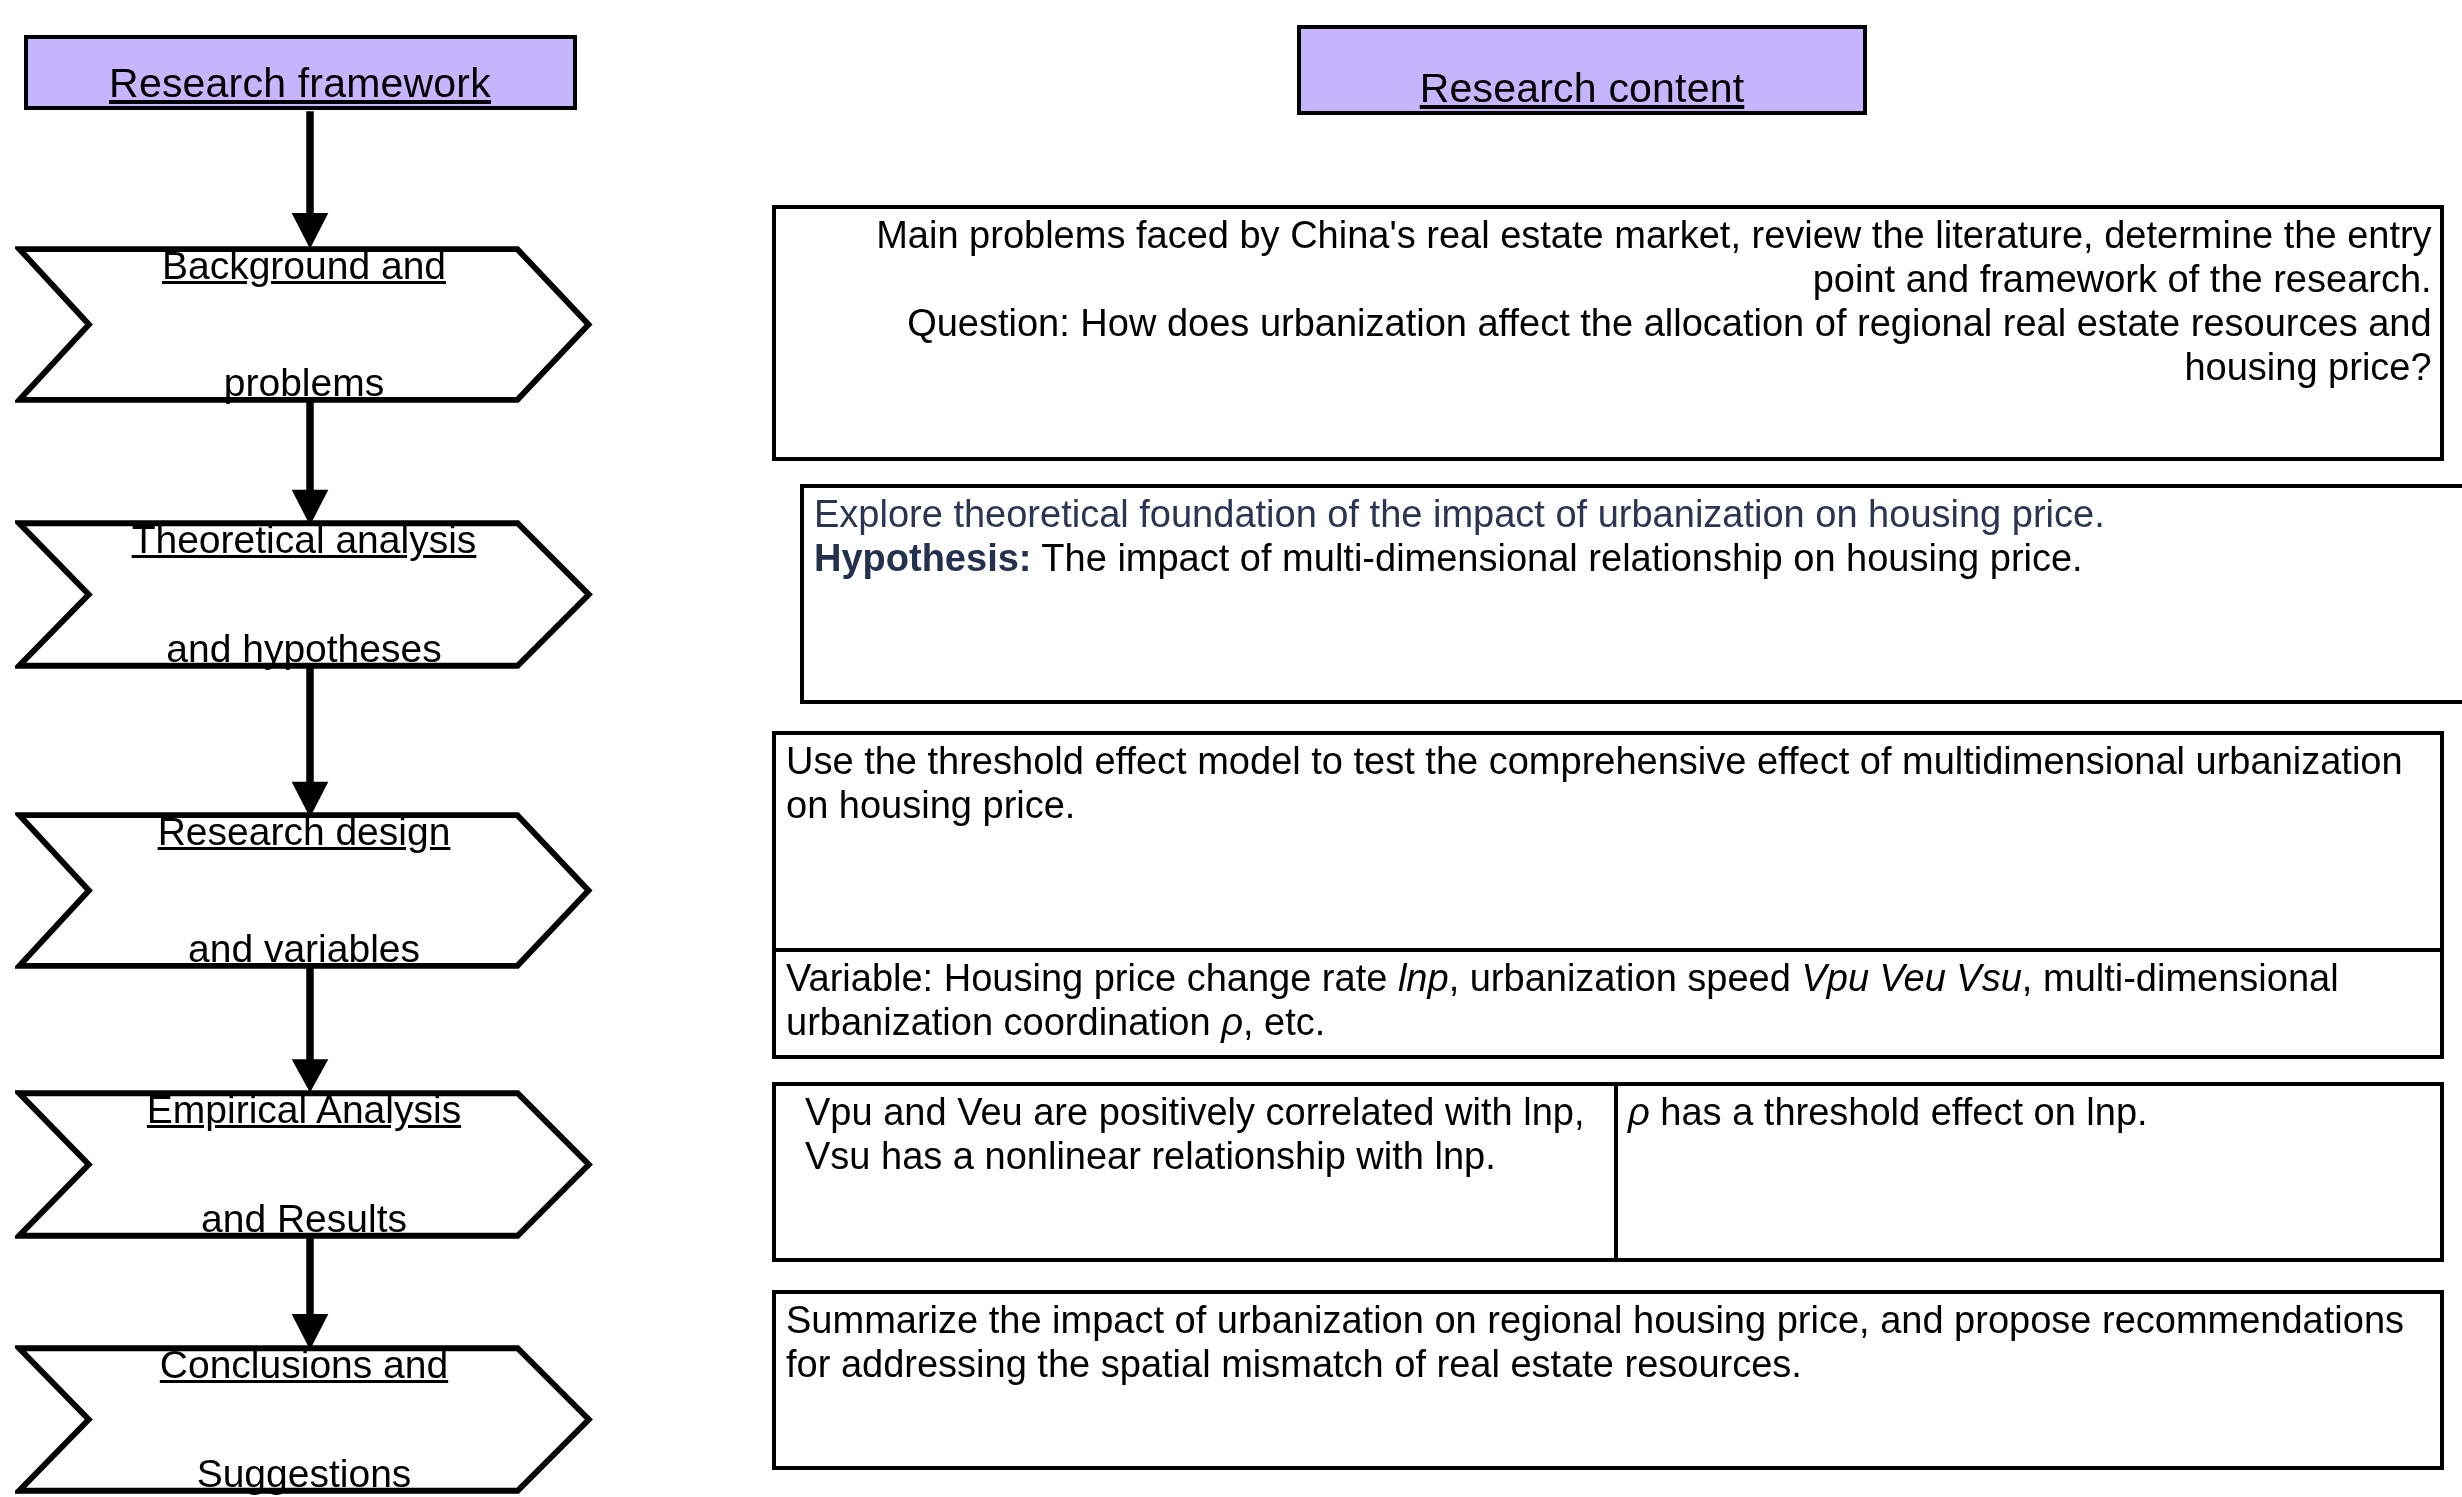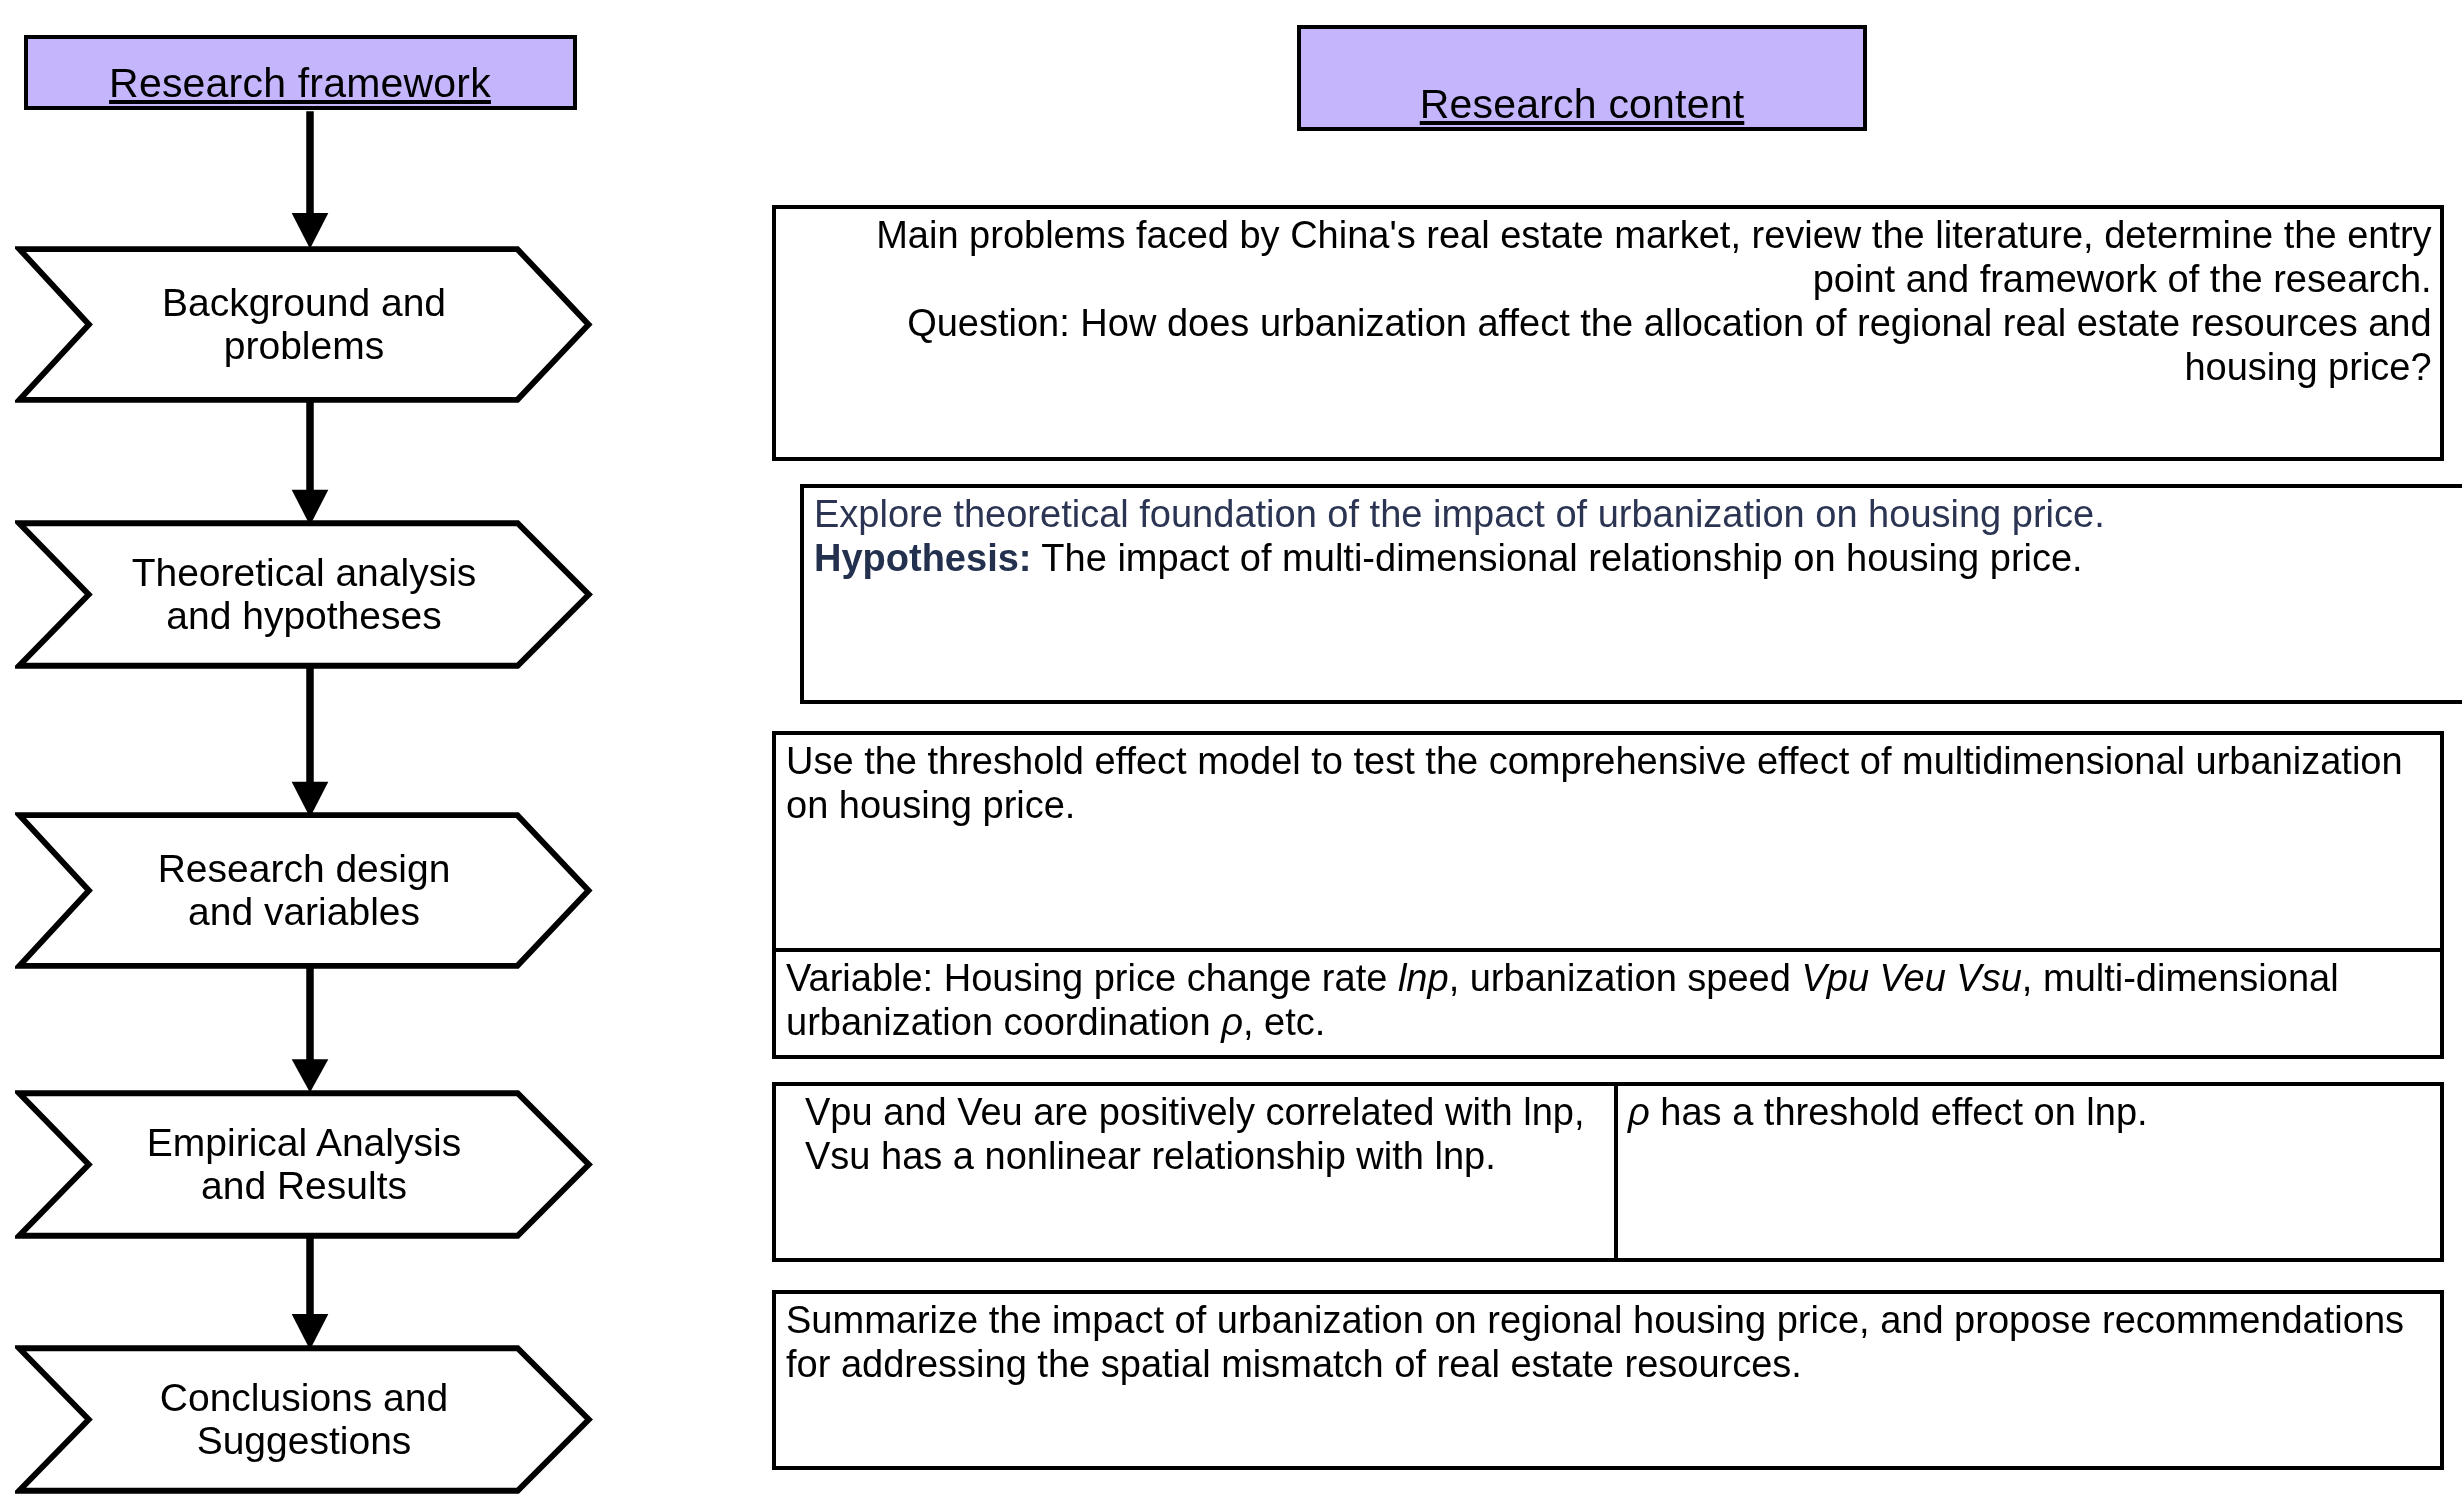--- a/index.html
+++ b/index.html
@@ -37,26 +37,27 @@
     position: absolute;
   }
   .stage svg { display: block; position: absolute; left: 0; top: 0; }
   .stage-label {
     position: absolute;
     left: 0; top: 0;
     width: 100%; height: 100%;
     display: flex;
     flex-direction: column;
     align-items: center;
-    justify-content: center;
+    justify-content: space-between;
     font-size: 39px;
     line-height: 1.08;
     text-align: center;
     white-space: nowrap;
     pointer-events: none;
+    text-decoration: underline;
   }
   .stage-label span { display: block; }
 
   
   .connector svg { display: block; }
 
   
   .panel {
     border: 4.2px solid #000;
     background: #fff;
@@ -168,21 +169,21 @@
 <div class="stage" style="left:15px; top:1344px; width:578px; height:151px;">
   <svg width="578" height="151" viewBox="0 0 690 180">
     <polygon points="5,5 600,5 685,90 600,175 5,175 88,90" fill="#ffffff" stroke="#000000" stroke-width="7" stroke-linejoin="miter"></polygon>
   </svg>
   <div class="stage-label">
     <span>Conclusions and</span>
     <span>Suggestions</span>
   </div>
 </div>
 
-<div class="abs header-box" style="left:1297px; top:25px; width:570px; height:106px;">
+<div class="abs header-box" style="left:1297px; top:25px; width:570px; height:90px;">
   <span>Research content</span>
 </div>
 
 <div class="abs panel" style="left:772px; top:205px; width:1672px; height:256px;text-align:right;">
   <div class="panel-row">
     <div class="cell">
       <p class="p-text">Main problems faced by China's real estate market, review the literature, determine the entry point and framework of the research.</p>
       <p class="p-text"><span class="b">Question:</span><span> How does urbanization affect the allocation of regional real estate resources and housing price?</span></p>
     </div>
   </div>

